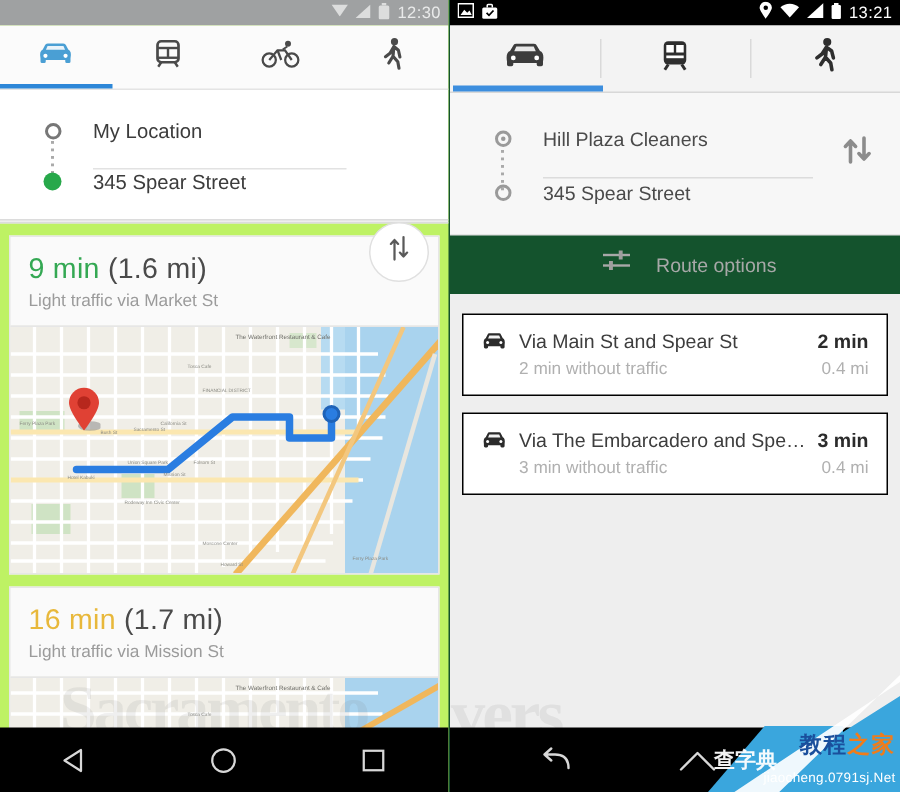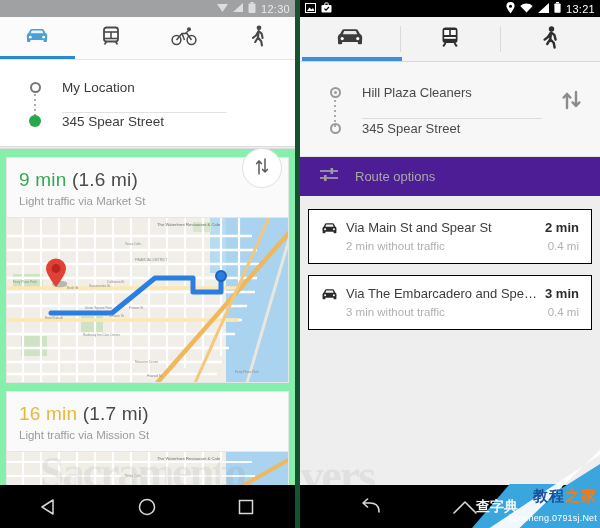--- a/index.html
+++ b/index.html
@@ -6,21 +6,21 @@
   html, body {
     width: 600px; height: 528px;
     background: #ffffff;
     font-family: "Liberation Sans", sans-serif;
     overflow: hidden;
   }
   .screens { display: flex; width: 600px; height: 528px; }
   .screen { width: 300px; height: 528px; position: relative; overflow: hidden; }
 
   
-  #screen-left { background: #86efac; border-right: 5px solid #14532d; }
+  #screen-left { background: #bef264; border-right: 1px solid #14532d; }
 
   .statusbar {
     height: 17px; display: flex; align-items: center;
     padding: 0 5px; font-size: 10px;
   }
   .statusbar.gray { background: #9fa1a2; color: #e9eaea; justify-content: flex-end; }
   .statusbar.black { background: #000000; color: #ffffff; justify-content: space-between; }
   .sb-right { display: flex; align-items: center; gap: 5px; }
   .sb-left-icons { display: flex; align-items: center; gap: 5px; }
   .sb-clock { font-size: 11px; letter-spacing: .3px; }
@@ -81,21 +81,21 @@
   .maptext { position: absolute; font-size: 3.2px; color: #8b8b84; white-space: nowrap; }
   .maptext.lg { font-size: 4.2px; color: #6e6e68; }
   .routeline { position: absolute; stroke: #2a7de1; stroke-width: 5; fill: none; stroke-linecap: round; stroke-linejoin: round; }
   .pin { position: absolute; width: 22px; height: 30px; }
   .enddot { position: absolute; width: 12px; height: 12px; border-radius: 50%; background: #2a7de1; border: 2px solid #1f63b8; }
 
   
   #screen-right { background: #eeeeee; }
   .route-options {
     display: flex; align-items: center; height: 40px; padding-left: 20px;
-    background: #4c1d95; border-top: 1px solid #e4e4e4;
+    background: #14532d; border-top: 1px solid #e4e4e4; justify-content: center;
   }
   .ro-label { font-size: 13px; color: #a8a8a8; padding-left: 17px; }
 
   .r-card {
     background: #ffffff; margin: 9px 8px 0 8px; border: 1px solid #000000; padding: 10px 12px 11px 12px;
   }
   .r-line1 { display: flex; align-items: center; }
   .r-car { width: 17px; height: 13px; margin-right: 8px; flex: none; }
   .r-via { font-size: 13px; color: #3d3d3d; flex: 1; white-space: nowrap; overflow: hidden; text-overflow: ellipsis; }
   .r-dur { font-size: 13px; font-weight: bold; color: #2b2b2b; padding-left: 8px; }

